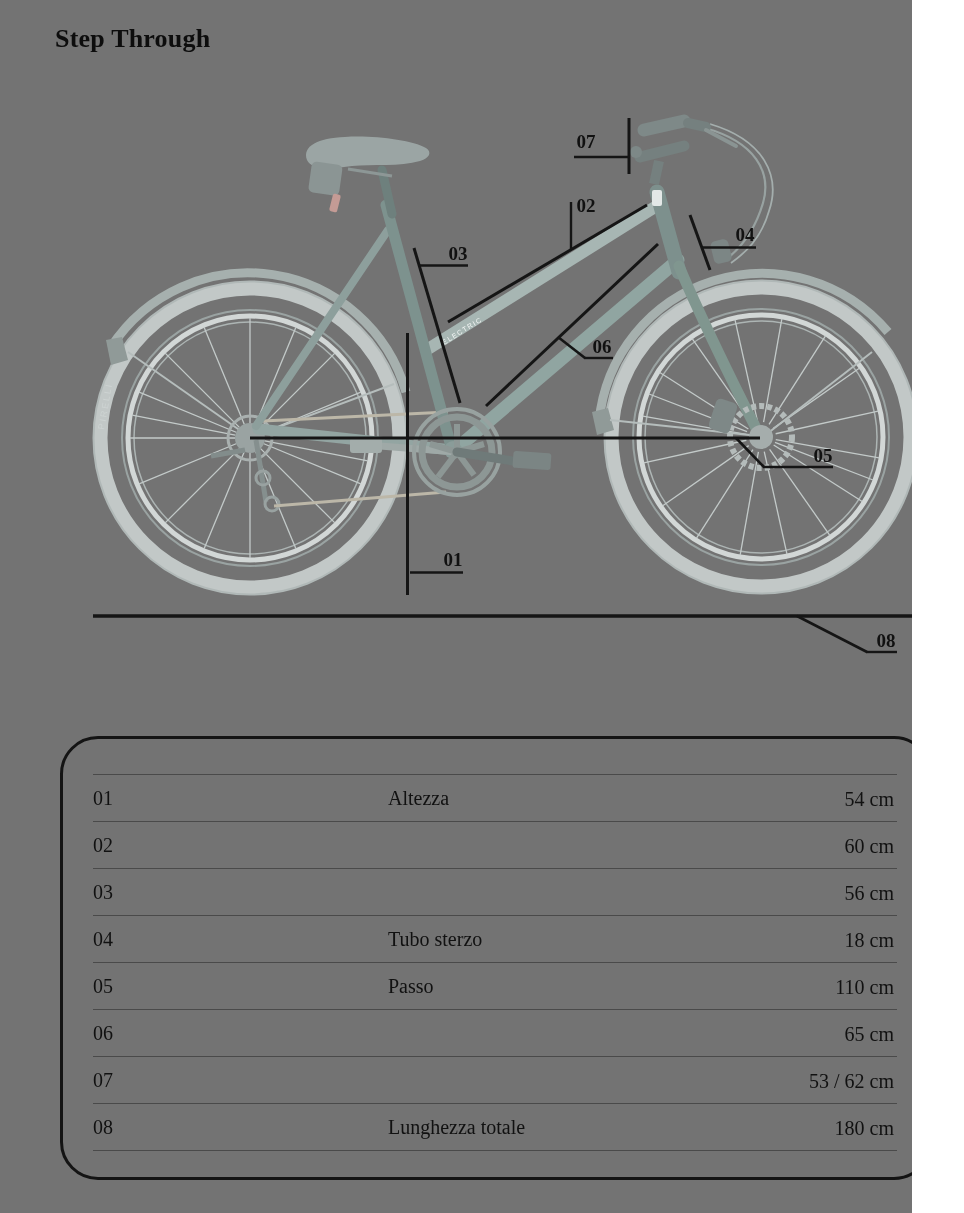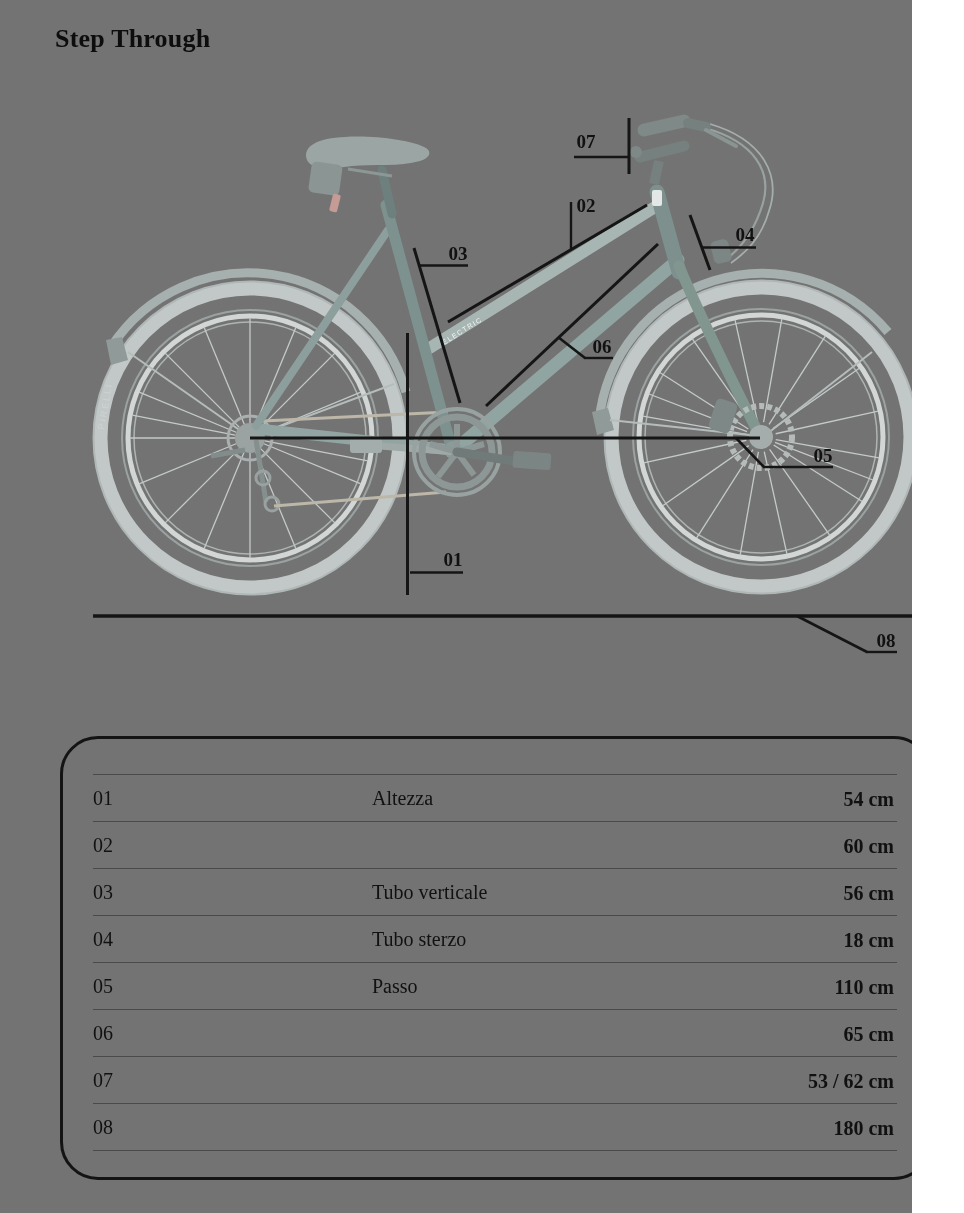--- a/index.html
+++ b/index.html
@@ -9,22 +9,22 @@
         letter-spacing:0.2px;color:#0d0d0d;}
   .diagram-svg{position:absolute;left:0;top:0;width:964px;height:700px;}
 
   
   .spec-table{position:absolute;left:60px;top:736px;width:872px;height:444px;
         border:3px solid #141414;border-radius:38px;box-sizing:border-box;}
   .spec-rows{position:absolute;left:30px;top:35px;width:804px;}
   .spec-row{position:relative;height:47px;border-top:1.6px solid #4a4a4a;box-sizing:border-box;}
   .spec-row-end{position:relative;height:0;border-top:1.6px solid #4a4a4a;}
   .spec-row .num{position:absolute;left:0;top:0;line-height:46px;font-size:20px;}
-  .spec-row .lbl{position:absolute;left:279px;top:0;line-height:46px;font-size:20px;}
-  .spec-row .val{position:absolute;right:3px;top:0;line-height:48px;font-size:20px;text-align:left;font-weight:bold;}
+  .spec-row .lbl{position:absolute;left:295px;top:0;line-height:46px;font-size:20px;}
+  .spec-row .val{position:absolute;right:3px;top:0;line-height:48px;font-size:20px;text-align:left;}
 
   
   .callout-label{font-family:"Liberation Serif","DejaVu Serif",serif;font-size:19px;font-weight:700;fill:#111;}
   .tire-brand{font-family:"Liberation Sans","DejaVu Sans",sans-serif;font-size:9px;letter-spacing:2px;fill:#cdd3d2;}
   .frame-brand{font-family:"Liberation Sans","DejaVu Sans",sans-serif;font-size:7px;letter-spacing:1.4px;fill:#f2f5f4;}
 </style>
 </head>
 <body>
 
 <div class="page">
@@ -236,21 +236,20 @@
         <span class="num">01</span>
         <span class="lbl">Altezza</span>
         <span class="val">54 cm</span>
       </div>
       <div class="spec-row">
         <span class="num">02</span>
         <span class="val">60 cm</span>
       </div>
       <div class="spec-row">
         <span class="num">03</span>
-        <span class="lbl">Tubo verticale</span>
         <span class="val">56 cm</span>
       </div>
       <div class="spec-row">
         <span class="num">04</span>
         <span class="lbl">Tubo sterzo</span>
         <span class="val">18 cm</span>
       </div>
       <div class="spec-row">
         <span class="num">05</span>
         <span class="lbl">Passo</span>
@@ -259,19 +258,20 @@
       <div class="spec-row">
         <span class="num">06</span>
         <span class="val">65 cm</span>
       </div>
       <div class="spec-row">
         <span class="num">07</span>
         <span class="val">53 / 62 cm</span>
       </div>
       <div class="spec-row">
         <span class="num">08</span>
+        <span class="lbl">Lunghezza totale</span>
         <span class="val">180 cm</span>
       </div>
       <div class="spec-row-end"></div>
 
     </div>
   </div>
 </div>
 
 </body></html>

